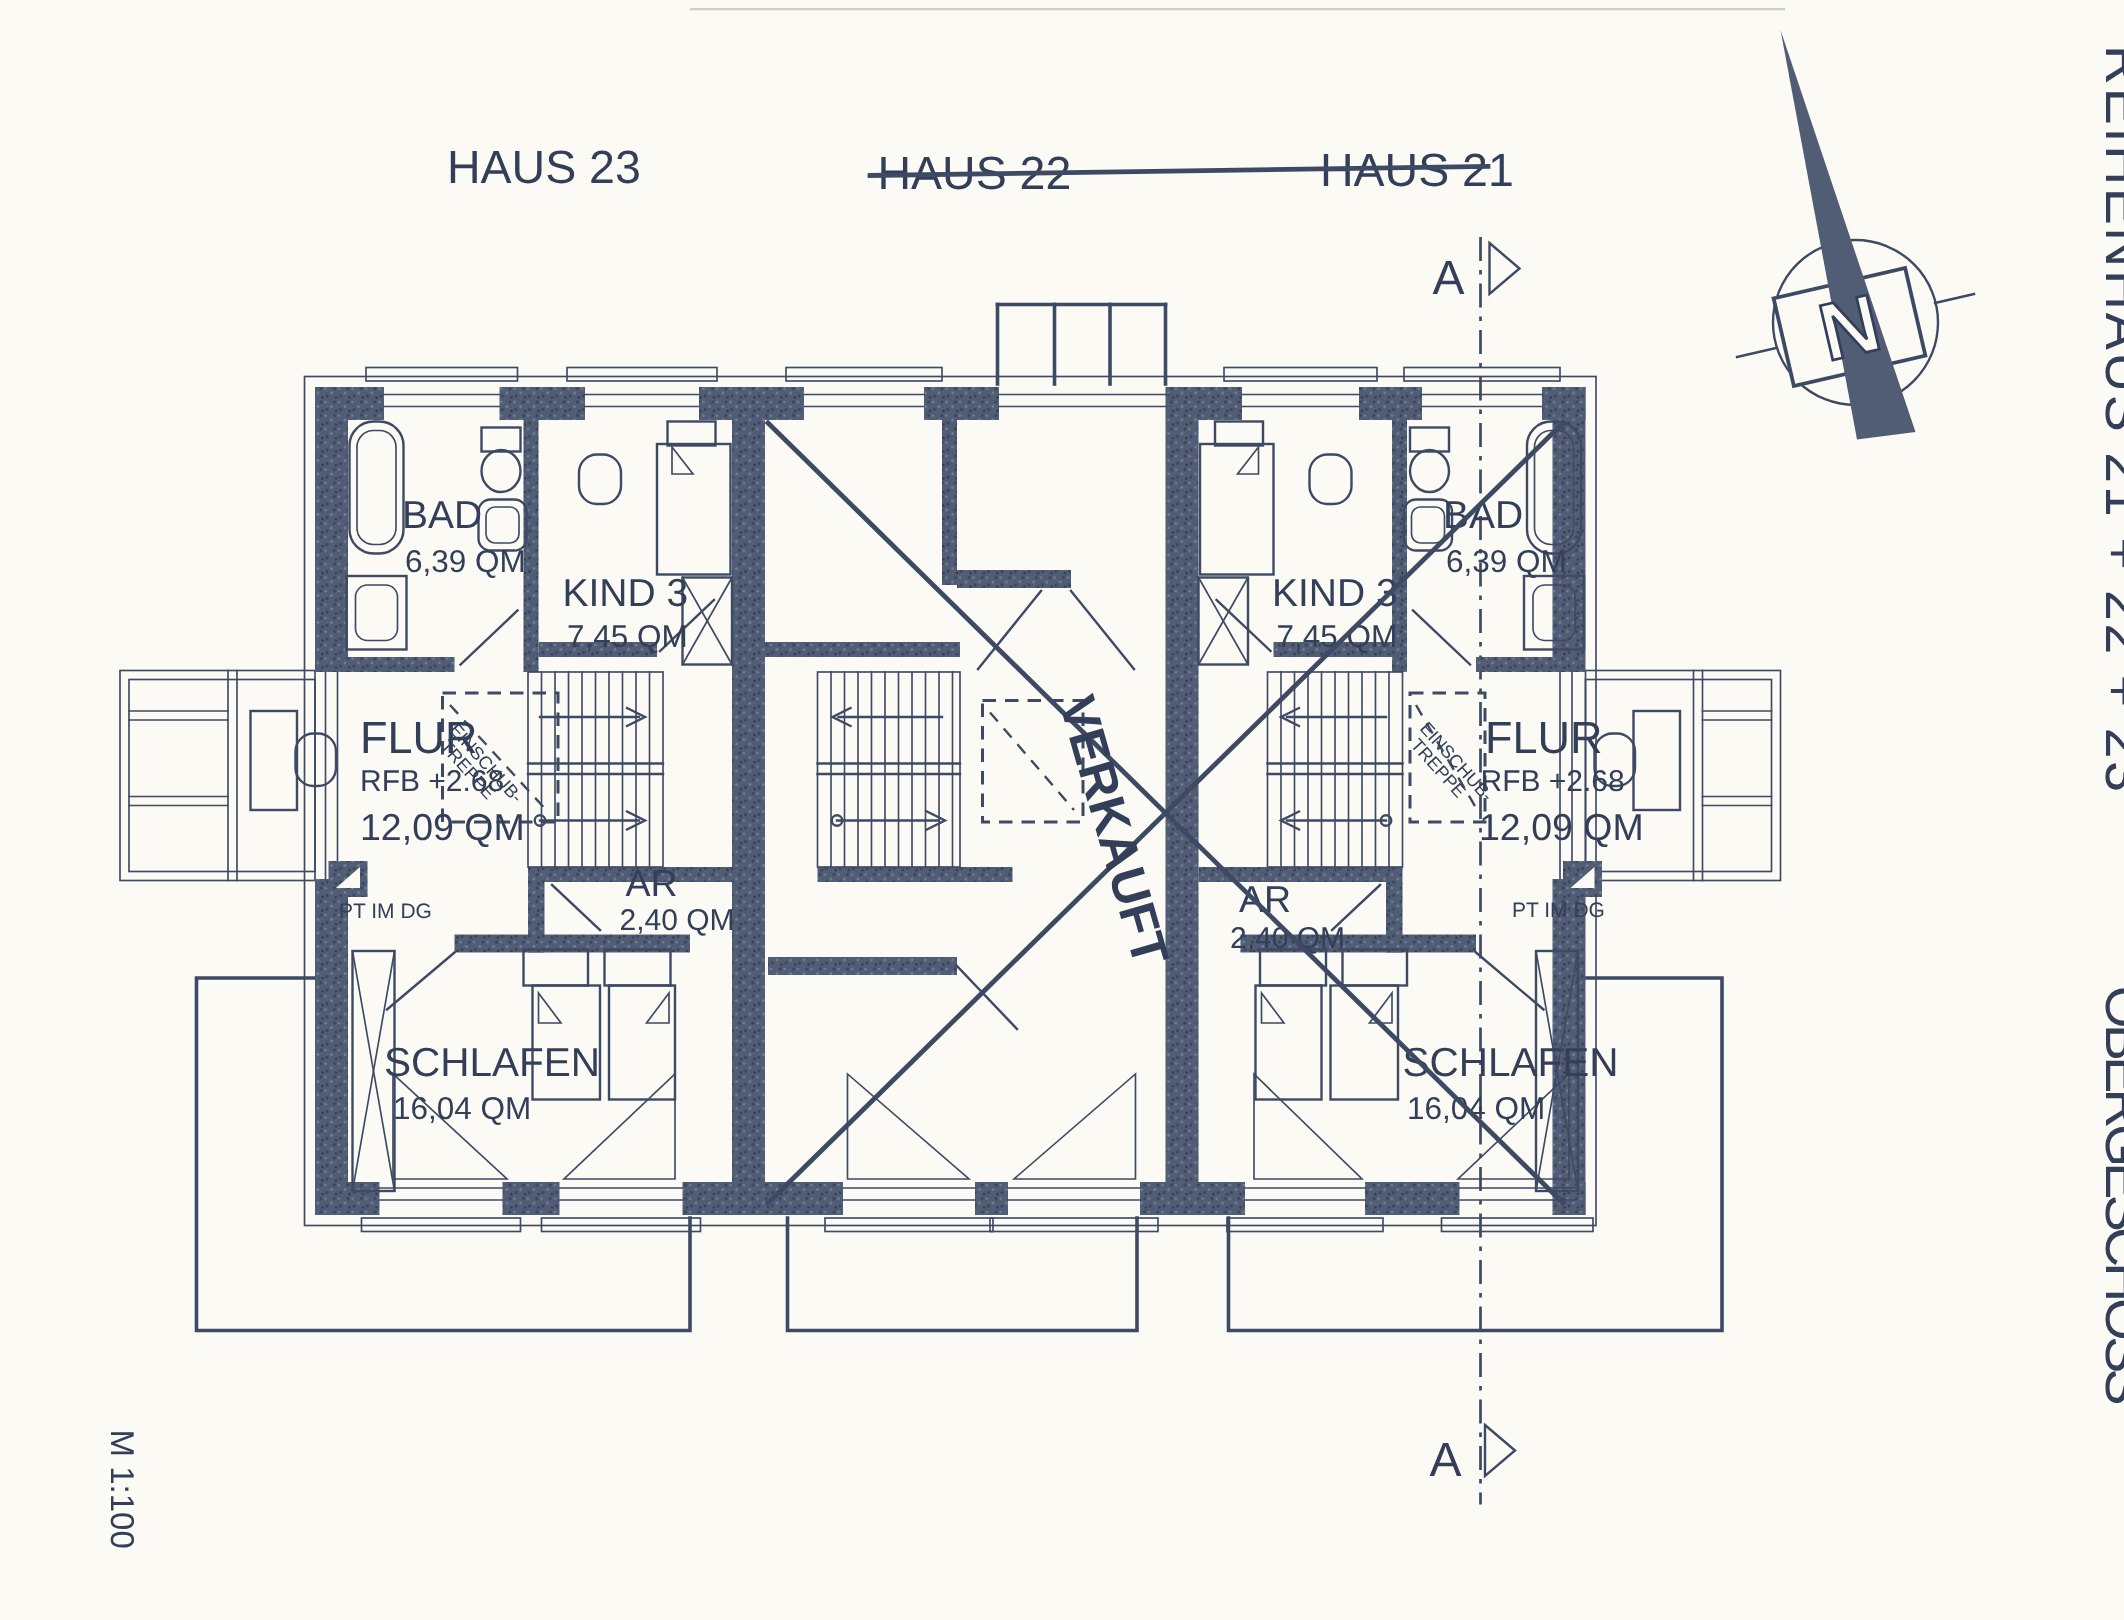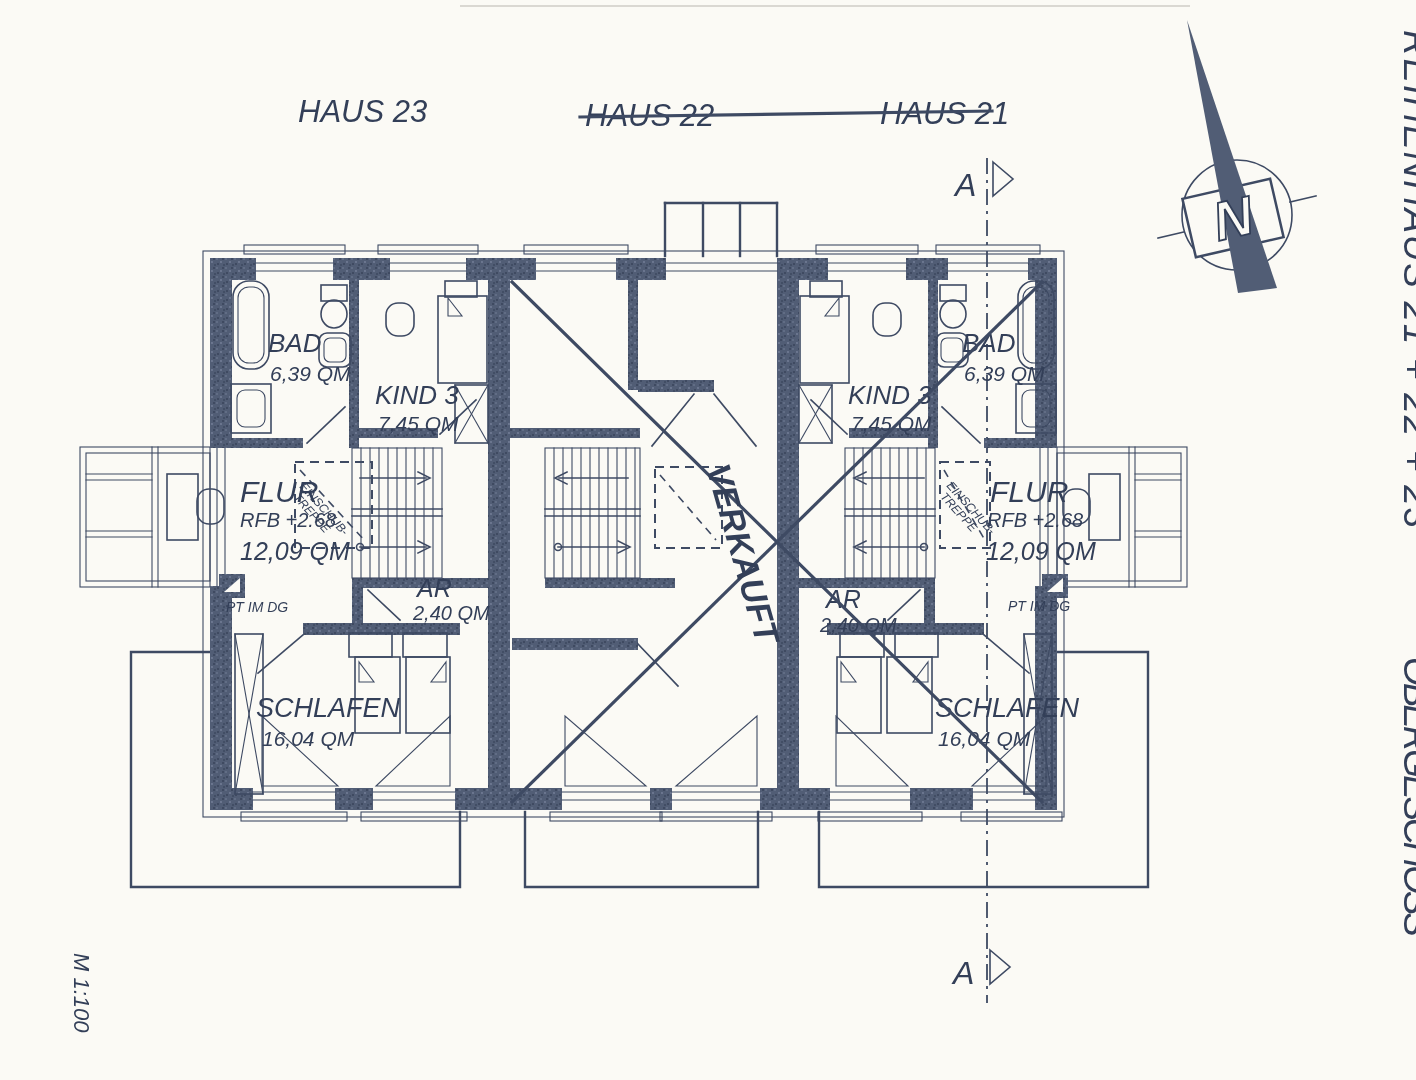--- a/index.html
+++ b/index.html
@@ -1,19 +1,19 @@
 <!DOCTYPE html>
 <html style="--paper: #fbfaf5; --wall: #515d75; --line: #3e4a63; --text: #333f58;"><head>
 <meta charset="utf-8">
 <style>
   :root{
     --paper:#fbfaf5; --wall:#515d75; --line:#3e4a63; --text:#333f58; --faint:#cfcdc6;
   }
   html,body{margin:0;padding:0;background:var(--paper);}
-  .page{width:1416px;height:1080px;position:relative;background:var(--paper);overflow:hidden;font-style:italic;}
+  .page{width:1416px;height:1080px;position:relative;background:var(--paper);overflow:hidden;}
   svg{display:block;}
   
   .ln{stroke:var(--line);fill:none;stroke-width:1.6;stroke-linecap:square;}
   .thin{stroke-width:1.1;}
   .ln2{stroke-width:2.4;}
   .ln3{stroke-width:3.2;}
   .dash{stroke:var(--line);fill:none;stroke-width:2;stroke-dasharray:9 6;}
   .dashline{stroke:var(--line);fill:none;stroke-width:1.6;stroke-dasharray:8 6;}
   .sect{stroke:var(--line);fill:none;stroke-width:1.8;stroke-dasharray:16 6 3 6;}
   .wfill{fill:url(#stip);}

